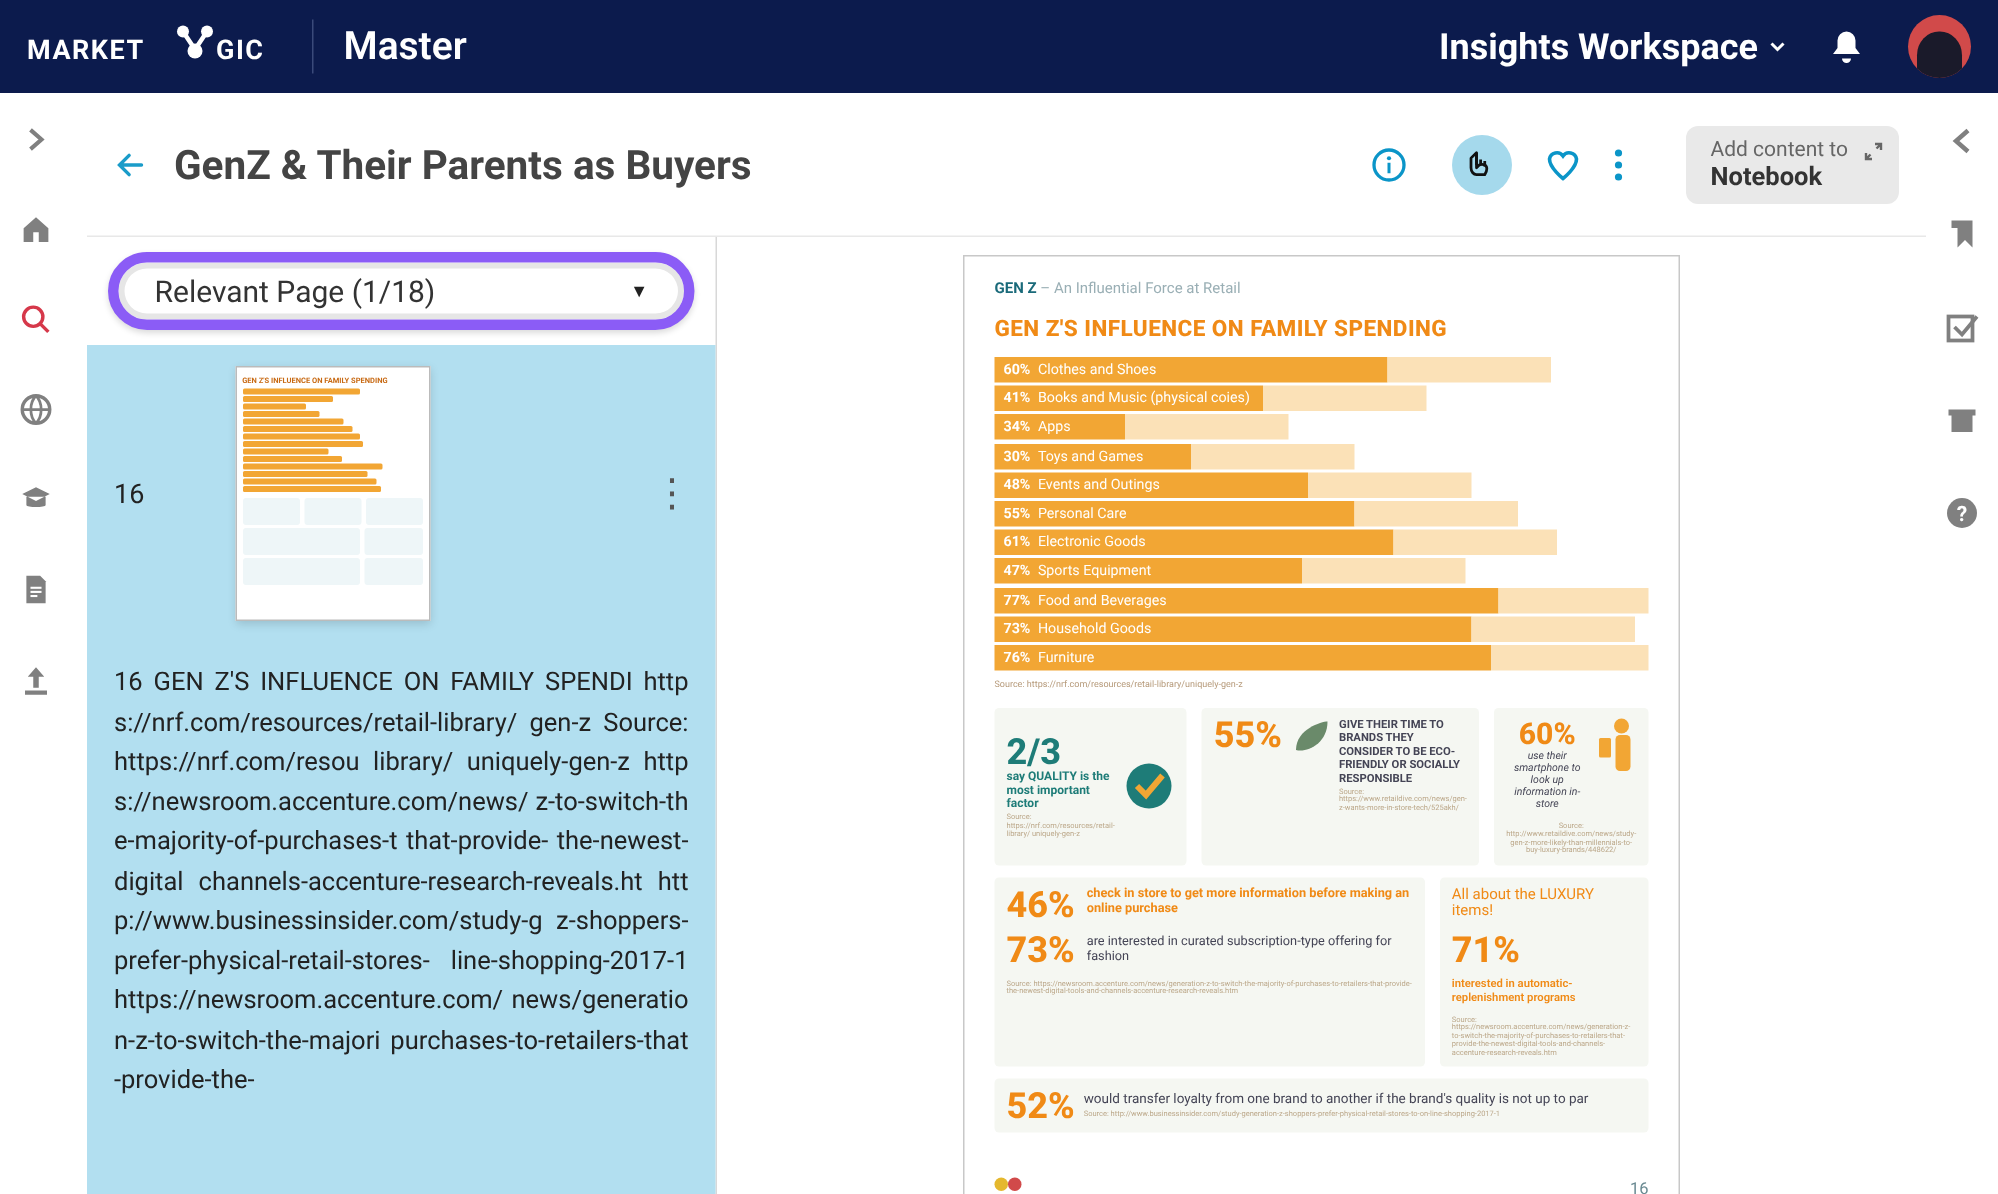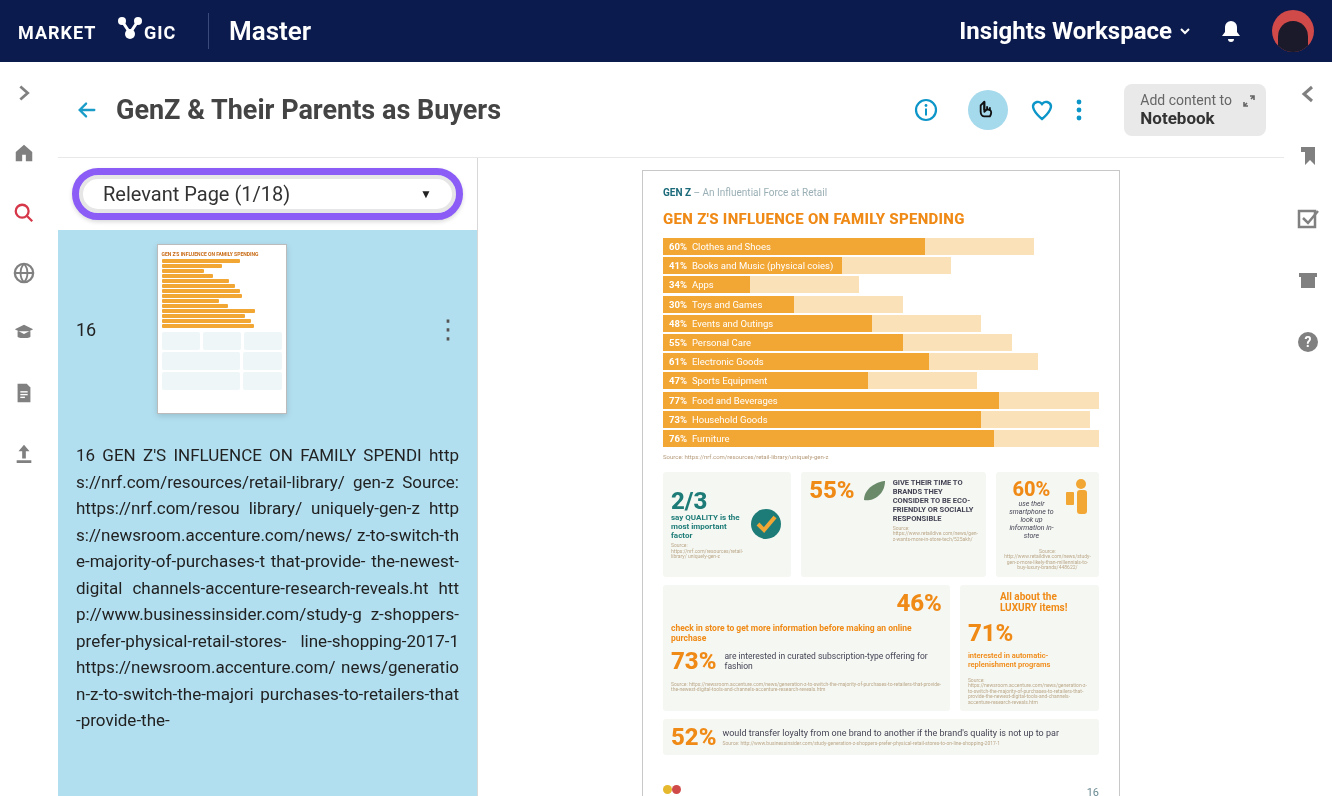--- a/index.html
+++ b/index.html
@@ -417,32 +417,32 @@
                       <rect x="3" y="14" width="8" height="13" rx="1" fill="#f2a634"></rect>
                     </svg>
                   </span>
               </div>
               <div class="stat-src">Source: http://www.retaildive.com/news/study-gen-z-more-likely-than-millennials-to-buy-luxury-brands/448622/</div>
             </div>
           </div>
 
           <div class="row2">
             <div class="stat-box" style="flex:2.2; flex-direction:column;">
-              <div style="display:flex; gap:8px; align-items:flex-end;flex-direction:column;">
+              <div style="display:flex; gap:8px; align-items:flex-start;">
                 <div class="big">46%</div>
                 <div style="font-size:8.5px; color:#f08a16; font-weight:700;">check in store to get more information before making an online purchase</div>
               </div>
               <div style="display:flex; gap:8px; align-items:center;">
                 <div class="big">73%</div>
                 <div style="font-size:8.5px; color:#445;">are interested in curated subscription-type offering for fashion</div>
               </div>
               <div class="stat-src">Source: https://newsroom.accenture.com/news/generation-z-to-switch-the-majority-of-purchases-to-retailers-that-provide-the-newest-digital-tools-and-channels-accenture-research-reveals.htm</div>
             </div>
             <div class="stat-box" style="flex:1; flex-direction:column;">
-              <div style="font-size:10px; font-weight:700; color:#f08a16;margin-left:32px;">All about the LUXURY items!</div>
+              <div style="font-size:10px; font-weight:400; color:#f08a16;">All about the LUXURY items!</div>
               <div class="big" style="margin-top:2px;">71%</div>
               <div style="font-size:7.5px; color:#f08a16; font-weight:600;">interested in automatic-replenishment programs</div>
               <div class="stat-src">Source: https://newsroom.accenture.com/news/generation-z-to-switch-the-majority-of-purchases-to-retailers-that-provide-the-newest-digital-tools-and-channels-accenture-research-reveals.htm</div>
             </div>
           </div>
 
           <div class="row2">
             <div class="stat-box" style="flex:1; align-items:center;">
               <div class="big">52%</div>
               <div>

